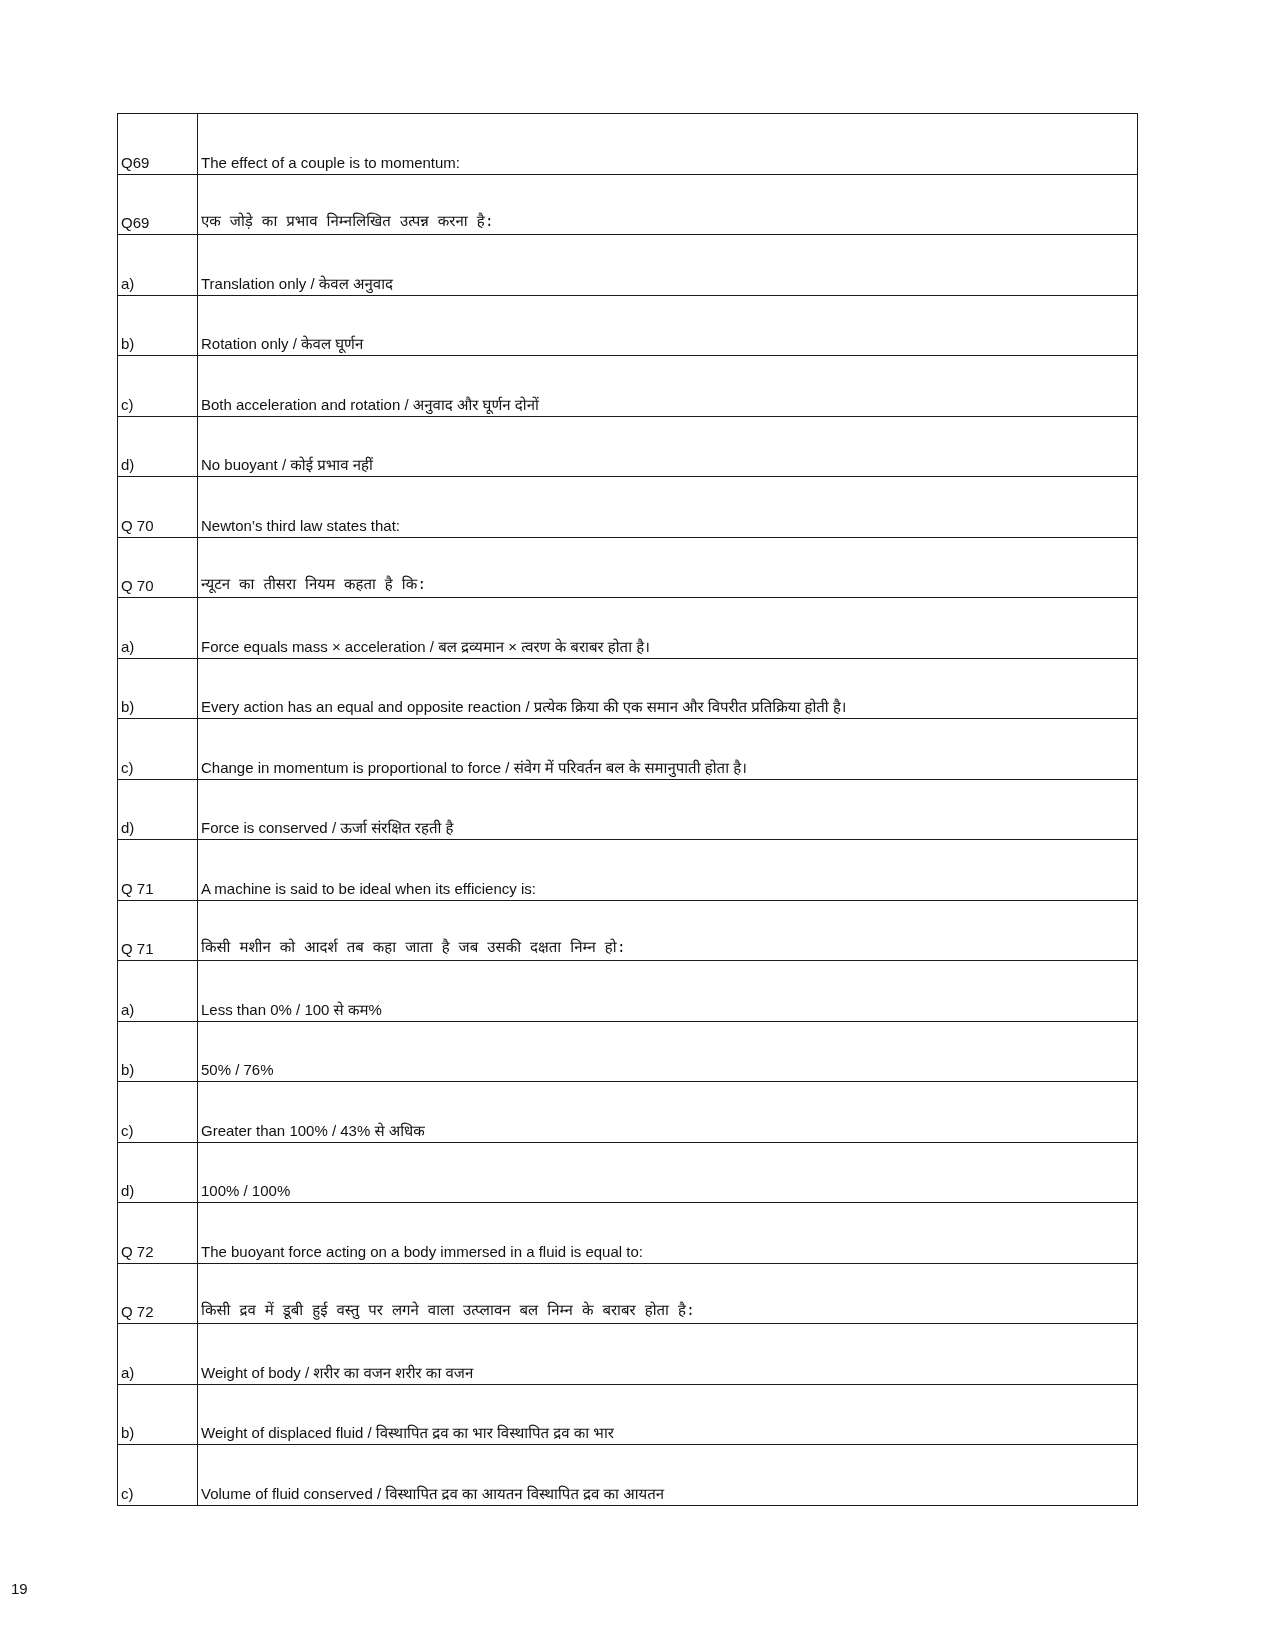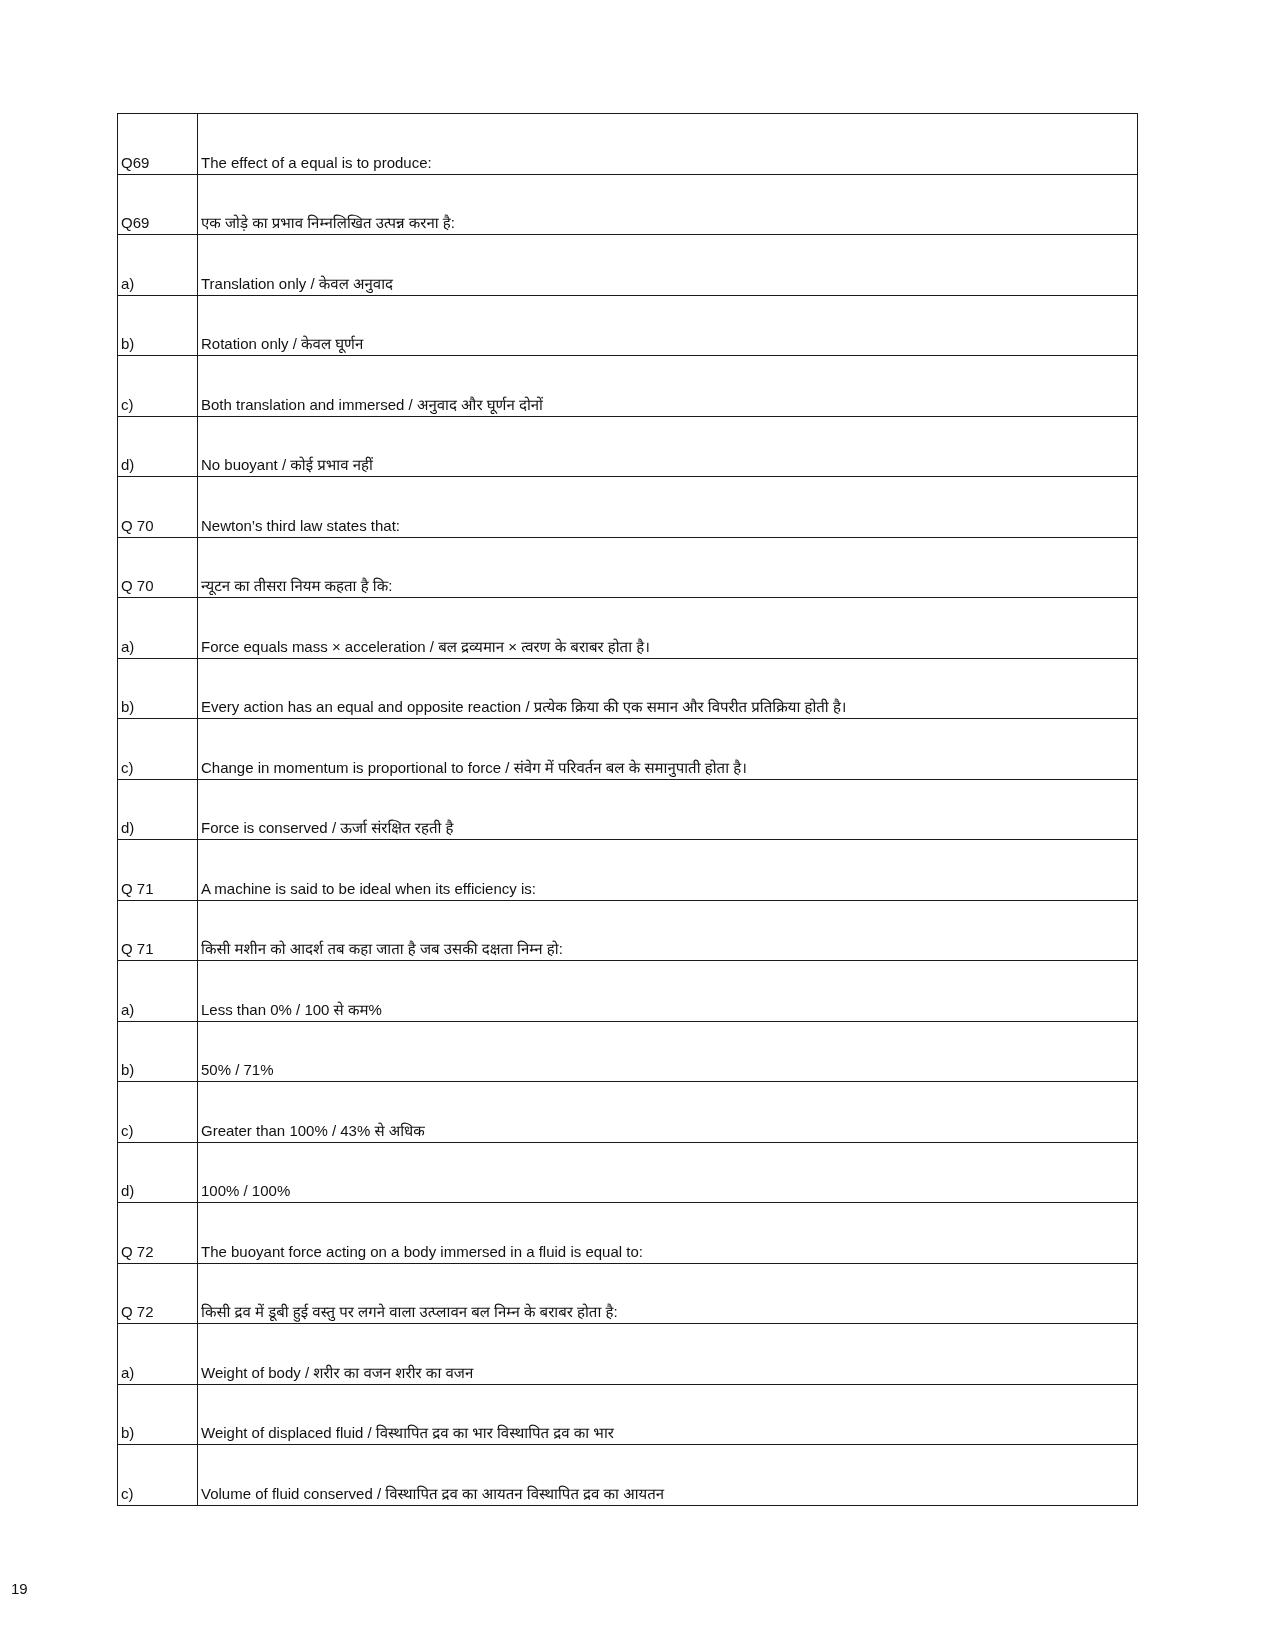--- a/index.html
+++ b/index.html
@@ -37,21 +37,21 @@
       vertical-align: bottom;
       padding: 0 3px 2px 3px;
       font-size: 15px;
       line-height: 18px;
       white-space: nowrap;
       overflow: hidden;
     }
     .qtable col.c-label { width: 80px; }
     .qtable col.c-text { width: 940px; }
     .hi {
-      font-family: Liberation Sans, sans-serif;
+      font-family: Liberation Mono, monospace;
       font-size: 16px;
     }
     .page-number {
       position: absolute;
       left: 0;
       width: 1275px;
       top: 1580px;
       font-size: 15px;
     }
   </style>
@@ -60,37 +60,37 @@
 
 <div class="page">
   <table class="qtable">
     <colgroup>
       <col class="c-label">
       <col class="c-text">
     </colgroup>
     <tbody>
       <tr>
         <td>Q69</td>
-        <td>The effect of a equal is to produce:</td>
+        <td>The effect of a couple is to momentum:</td>
       </tr>
       <tr>
         <td>Q69</td>
         <td class="hi">एक जोड़े का प्रभाव निम्नलिखित उत्पन्न करना है:</td>
       </tr>
       <tr>
         <td>a)</td>
         <td>Translation only / केवल अनुवाद</td>
       </tr>
       <tr>
         <td>b)</td>
         <td>Rotation only / केवल घूर्णन</td>
       </tr>
       <tr>
         <td>c)</td>
-        <td>Both translation and immersed / अनुवाद और घूर्णन दोनों</td>
+        <td>Both acceleration and rotation / अनुवाद और घूर्णन दोनों</td>
       </tr>
       <tr>
         <td>d)</td>
         <td>No buoyant / कोई प्रभाव नहीं</td>
       </tr>
       <tr>
         <td>Q 70</td>
         <td>Newton’s third law states that:</td>
       </tr>
       <tr>
@@ -120,21 +120,21 @@
       <tr>
         <td>Q 71</td>
         <td class="hi">किसी मशीन को आदर्श तब कहा जाता है जब उसकी दक्षता निम्न हो:</td>
       </tr>
       <tr>
         <td>a)</td>
         <td>Less than 0% / 100 से कम%</td>
       </tr>
       <tr>
         <td>b)</td>
-        <td>50% / 71%</td>
+        <td>50% / 76%</td>
       </tr>
       <tr>
         <td>c)</td>
         <td>Greater than 100% / 43% से अधिक</td>
       </tr>
       <tr>
         <td>d)</td>
         <td>100% / 100%</td>
       </tr>
       <tr>

